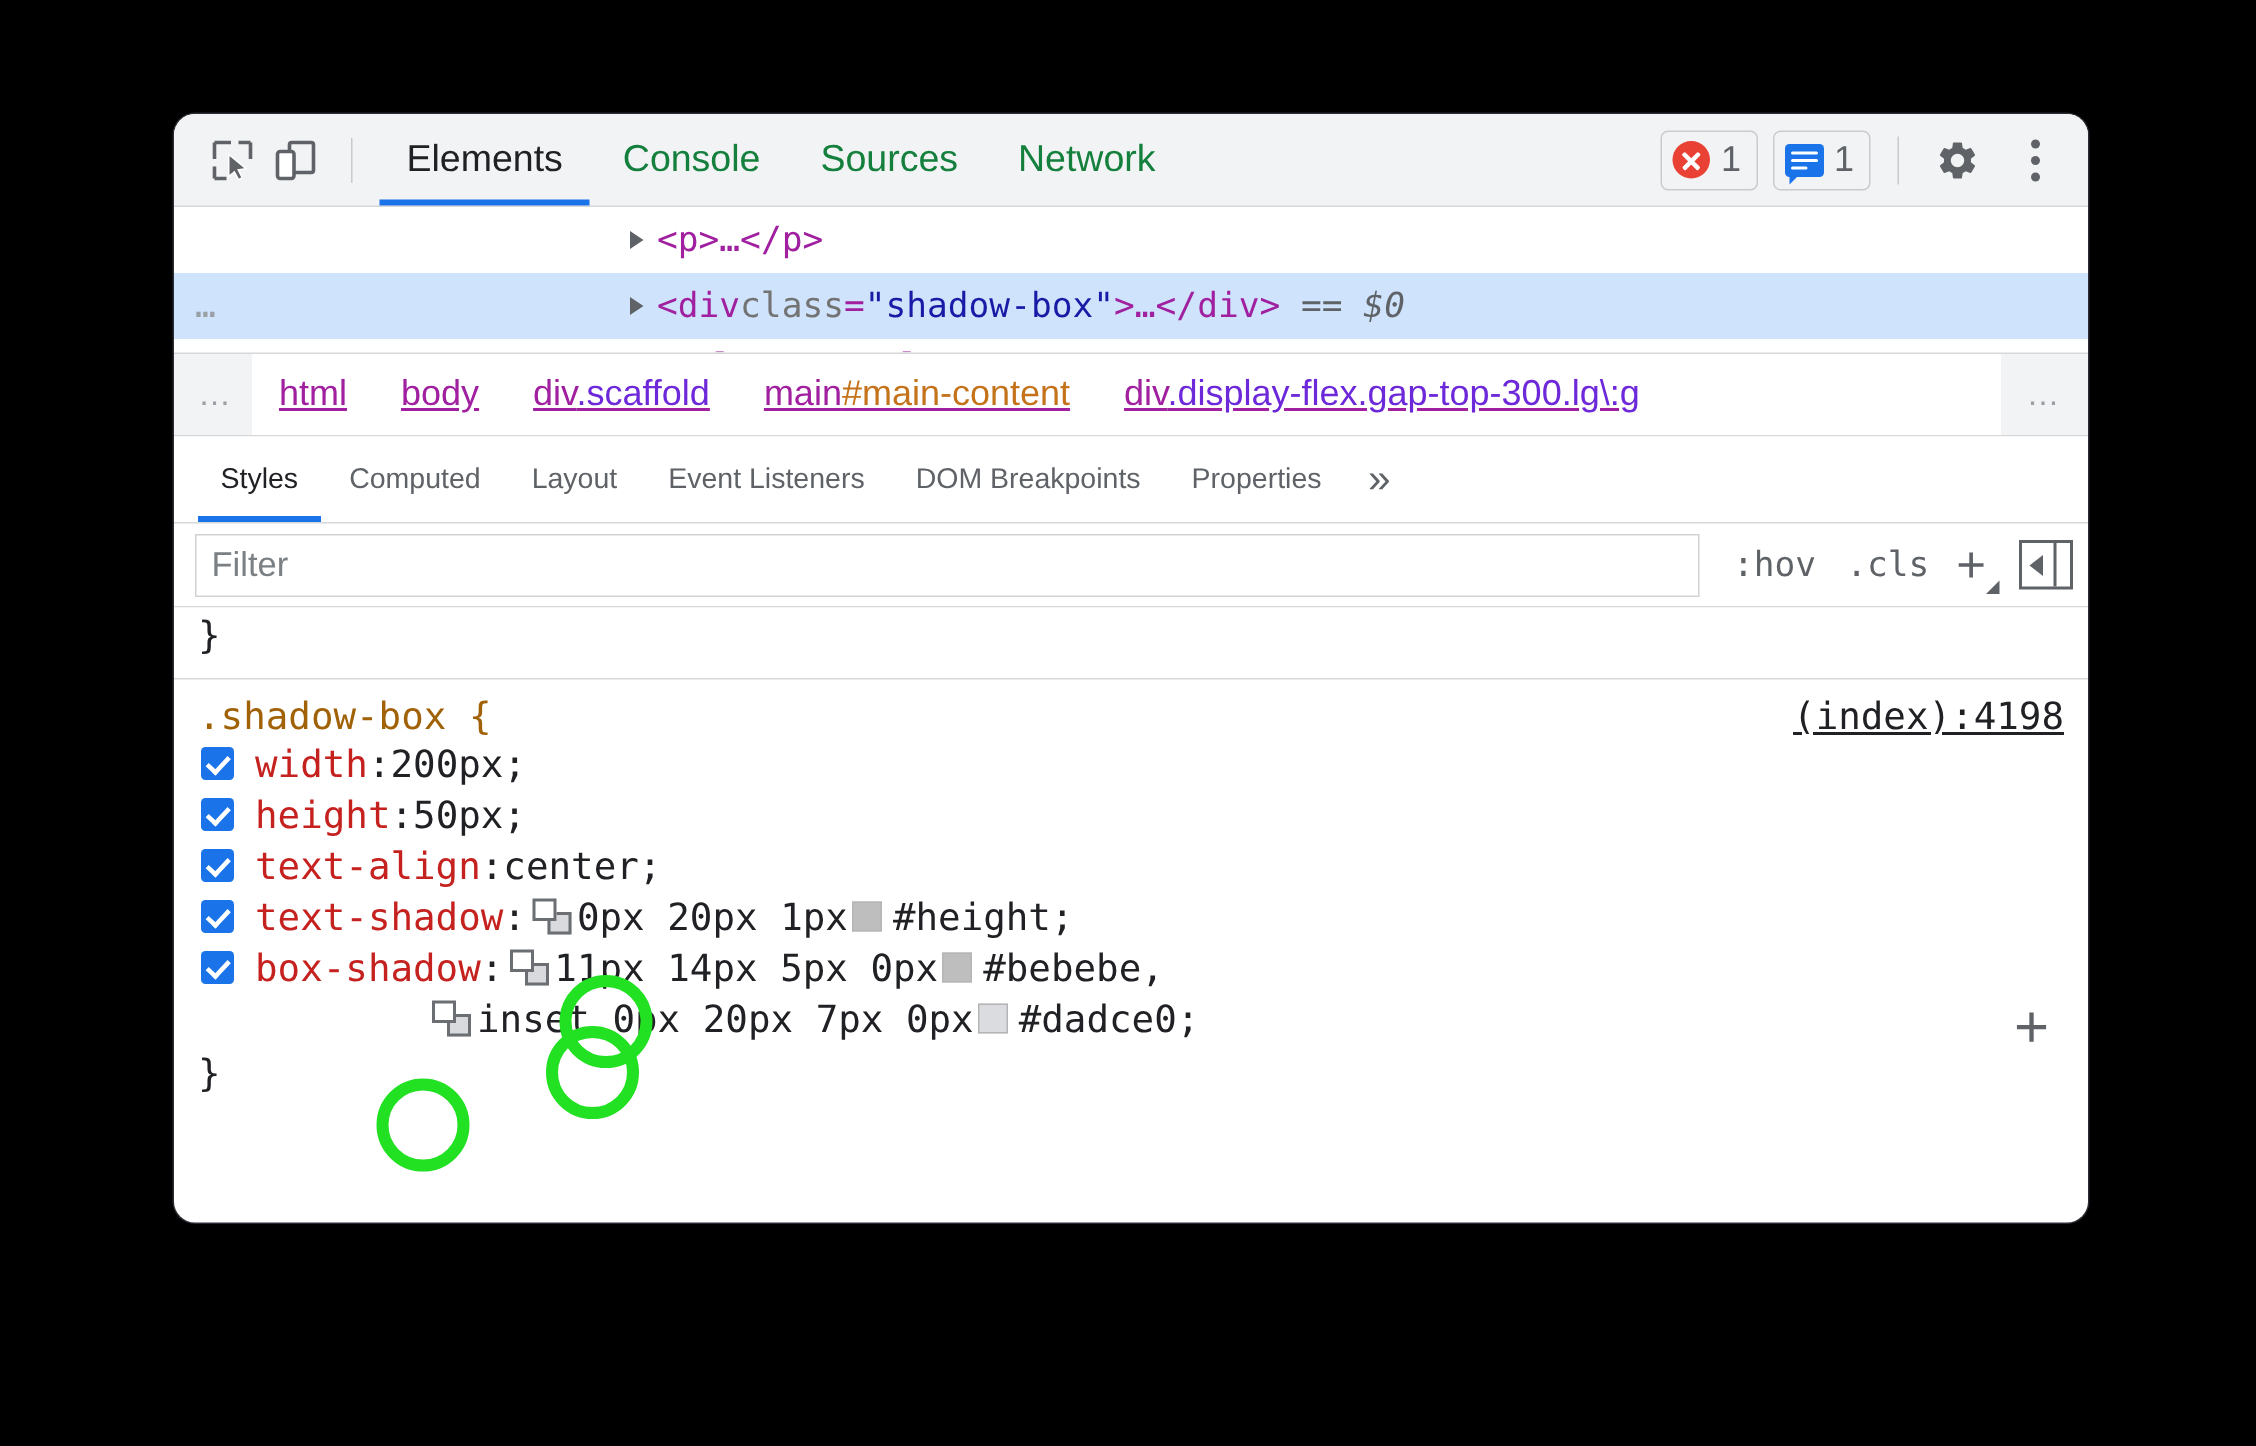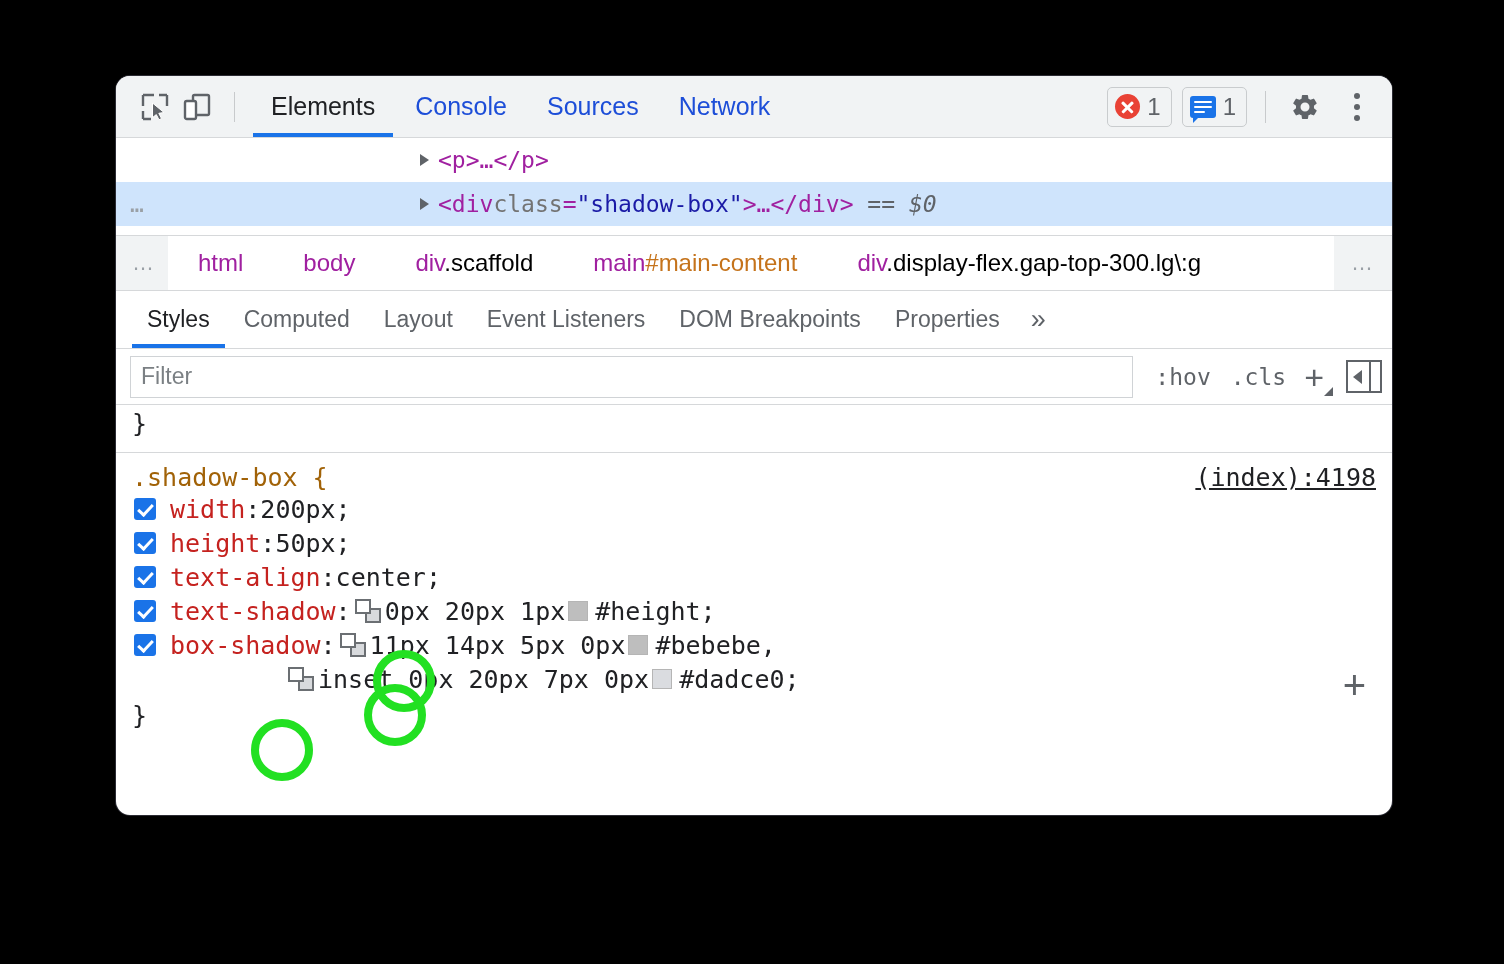--- a/index.html
+++ b/index.html
@@ -68,21 +68,21 @@
     border-radius: 4px;
   }
   .tb-sep {
     width: 1px; height: 30px;
     background: #c8cacc;
     margin: 0 16px;
   }
   .tabs { display: flex; align-items: center; height: 100%; }
   .tab {
     font-size: 25px;
-    color: #1d4ed8;
+    color: #15803d;
     padding: 0 20px;
     height: 100%;
     display: flex; align-items: center;
     position: relative;
     white-space: nowrap;
   }
   .tab.active { color: #202124; }
   .tab.active::after {
     content: "";
     position: absolute;
@@ -206,25 +206,26 @@
   .crumb-ell {
     color: #9aa0a6;
     padding: 0 12px 0 16px;
     letter-spacing: 2px;
     font-size: 22px;
     background: #f1f3f4;
     height: 100%;
     display: flex; align-items: center;
   }
   .crumb {
-    padding: 0 30px;
+    padding: 0 18px;
     color: #a020a0;
     white-space: nowrap;
-  }
-  .crumb .cls { color: #000000; }
+    text-decoration: underline;
+  }
+  .crumb .cls { color: #6d28d9; }
   .crumb .id  { color: #c5731b; }
   .crumb-ell-right {
     position: absolute;
     right: 0; top: 0; bottom: 0;
     width: 58px;
     background: #f1f3f4;
     display:flex; align-items:center; justify-content:center;
     color:#9aa0a6; letter-spacing:2px; font-size:22px;
   }
 
@@ -232,21 +233,21 @@
   .paneltabs {
     height: 58px;
     background: #fff;
     display: flex;
     align-items: center;
     padding-left: 14px;
     border-bottom: 1px solid #d6d8da;
     position: relative;
   }
   .ptab {
-    font-size: 23px;
+    font-size: 19px;
     color: #5f6368;
     padding: 0 17px;
     height: 100%;
     display:flex; align-items:center;
     position: relative;
     white-space: nowrap;
   }
   .ptab.active { color:#202124; }
   .ptab.active::after {
     content:"";

